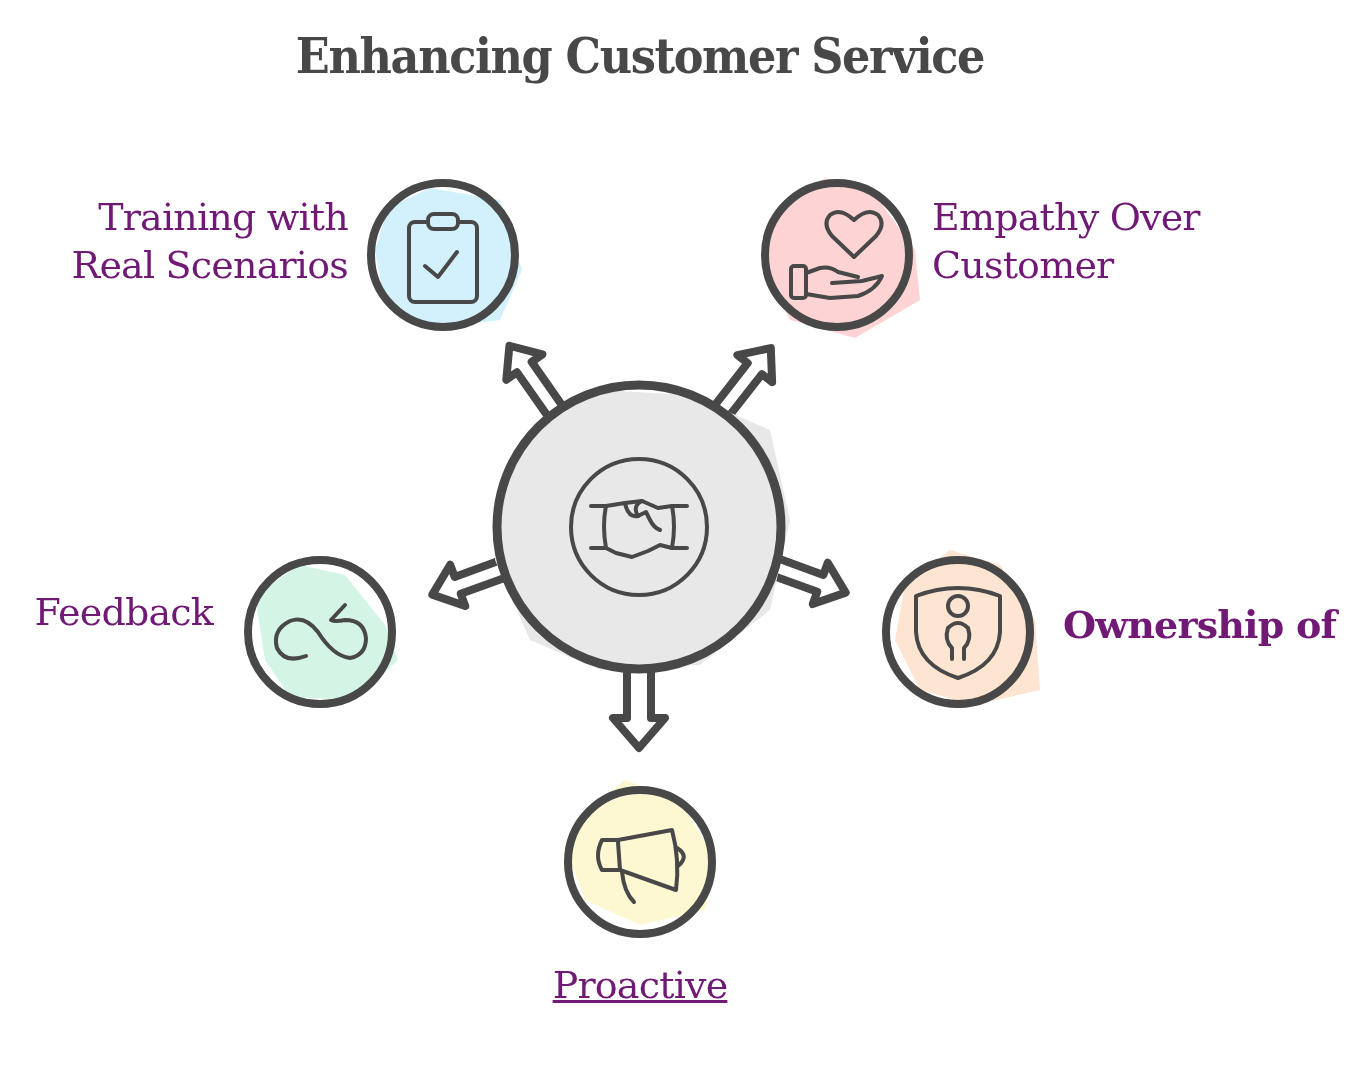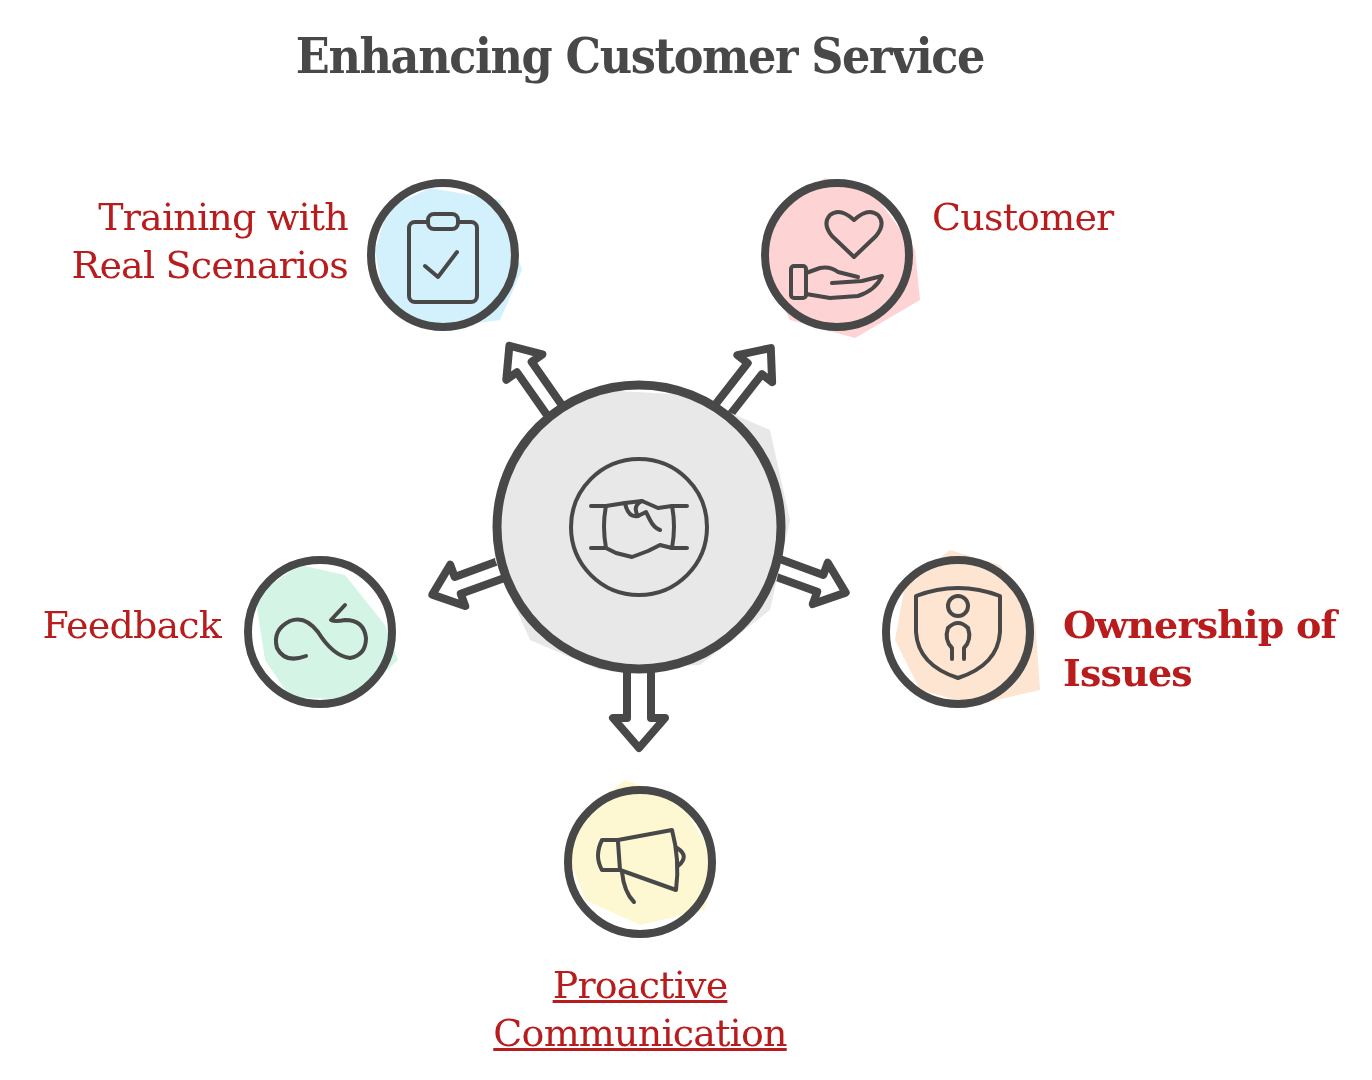--- a/index.html
+++ b/index.html
@@ -2,21 +2,21 @@
 <html><head>
 <meta charset="utf-8">
 <style>
   html, body { margin: 0; padding: 0; background: #ffffff; }
   body { width: 1372px; height: 1080px; position: relative; overflow: hidden;
          font-family: "DejaVu Serif", "Liberation Serif", serif; color: #484848; }
   .title { position: absolute; left: 0; width: 1280px; top: 28px; text-align: center;
            font-family: "DejaVu Serif", serif; font-weight: bold; font-size: 48px;
            letter-spacing: -1.5px; color: #484848; transform: scaleX(0.93); transform-origin: 640px 0; }
   .label { position: absolute; font-family: "DejaVu Serif", serif; font-size: 38px; line-height: 48px;
-           color: #b91c1c; letter-spacing: -0.8px; white-space: nowrap; }
+           color: #701a75; letter-spacing: -0.8px; white-space: nowrap; }
   .label span { display: block; }
   .right { text-align: right; }
   .center { text-align: center; }
   svg.diagram { position: absolute; left: 0; top: 0; }
 </style>
 </head>
 <body>
 
 <div class="title">Enhancing Customer Service</div>
 
@@ -102,28 +102,27 @@
     </g>
   </g>
 </svg>
 
 <div class="label right" style="left:30px; width:318px; top:193px;">
   <span>Training with</span>
   <span>Real Scenarios</span>
 </div>
 
 <div class="label" style="left:932px; top:193px;">
+  <span>Empathy Over</span>
   <span>Customer</span>
 </div>
 
-<div class="label right" style="left:0px; width:213px; top:601px;padding-left:8px;">
+<div class="label right" style="left:0px; width:213px; top:588px;">
   <span>Feedback</span>
 </div>
 
 <div class="label" style="left:1063px; top:601px;font-weight:bold;">
   <span>Ownership of</span>
-  <span>Issues</span>
 </div>
 
 <div class="label center" style="left:440px; width:400px; top:961px;text-decoration:underline;">
   <span>Proactive</span>
-  <span>Communication</span>
 </div>
 
 </body></html>

